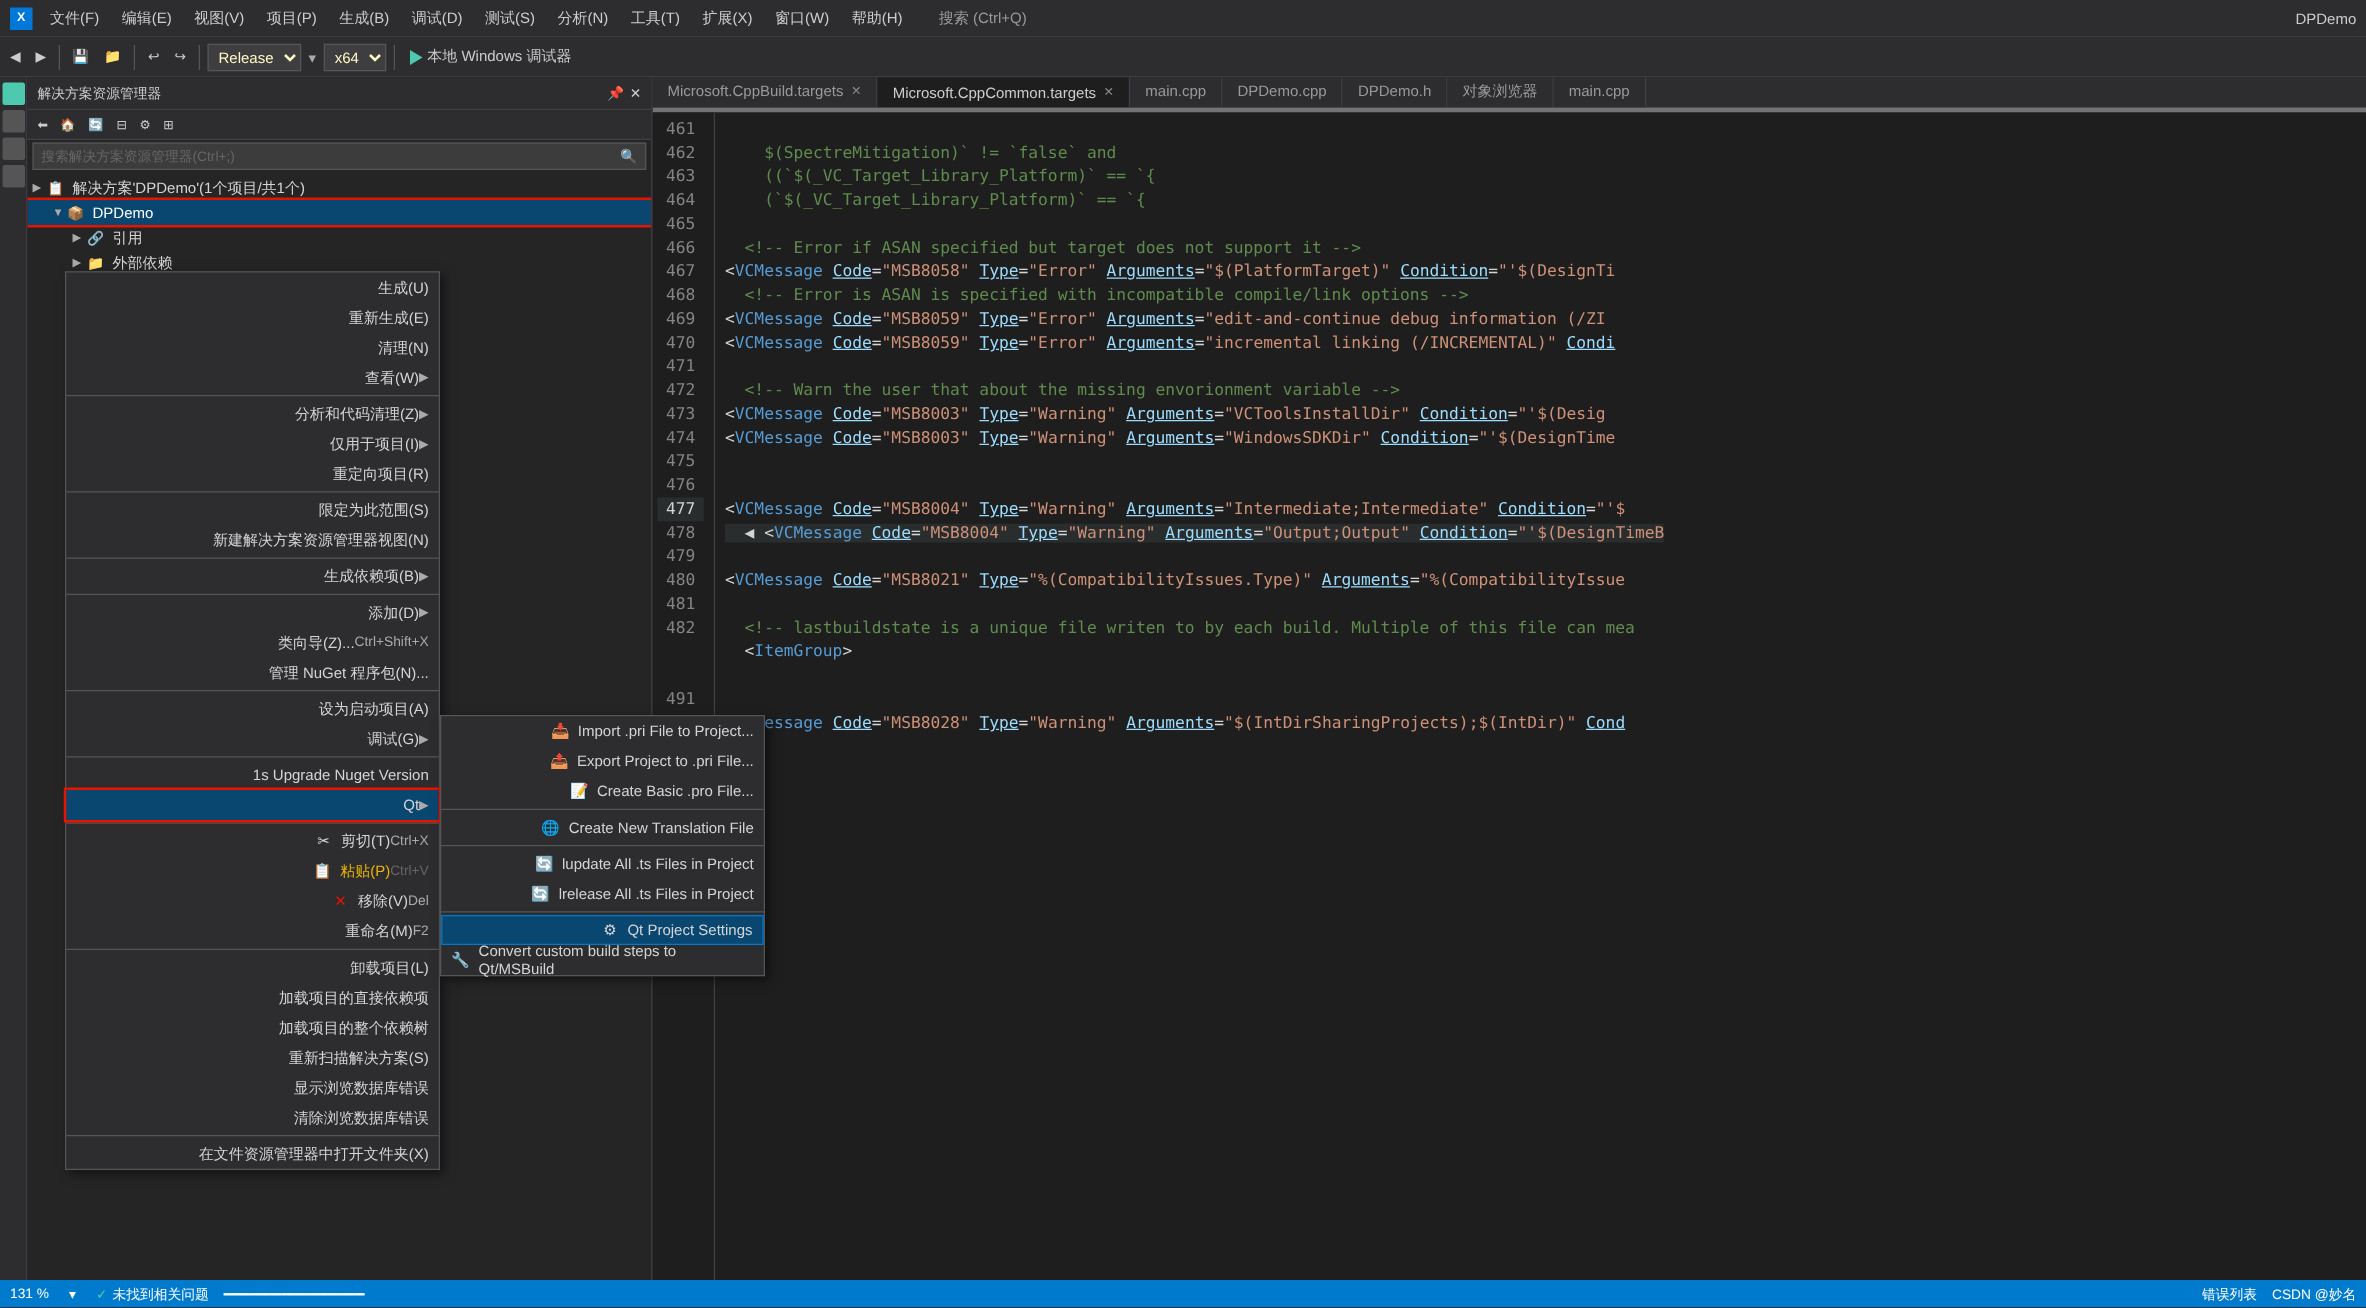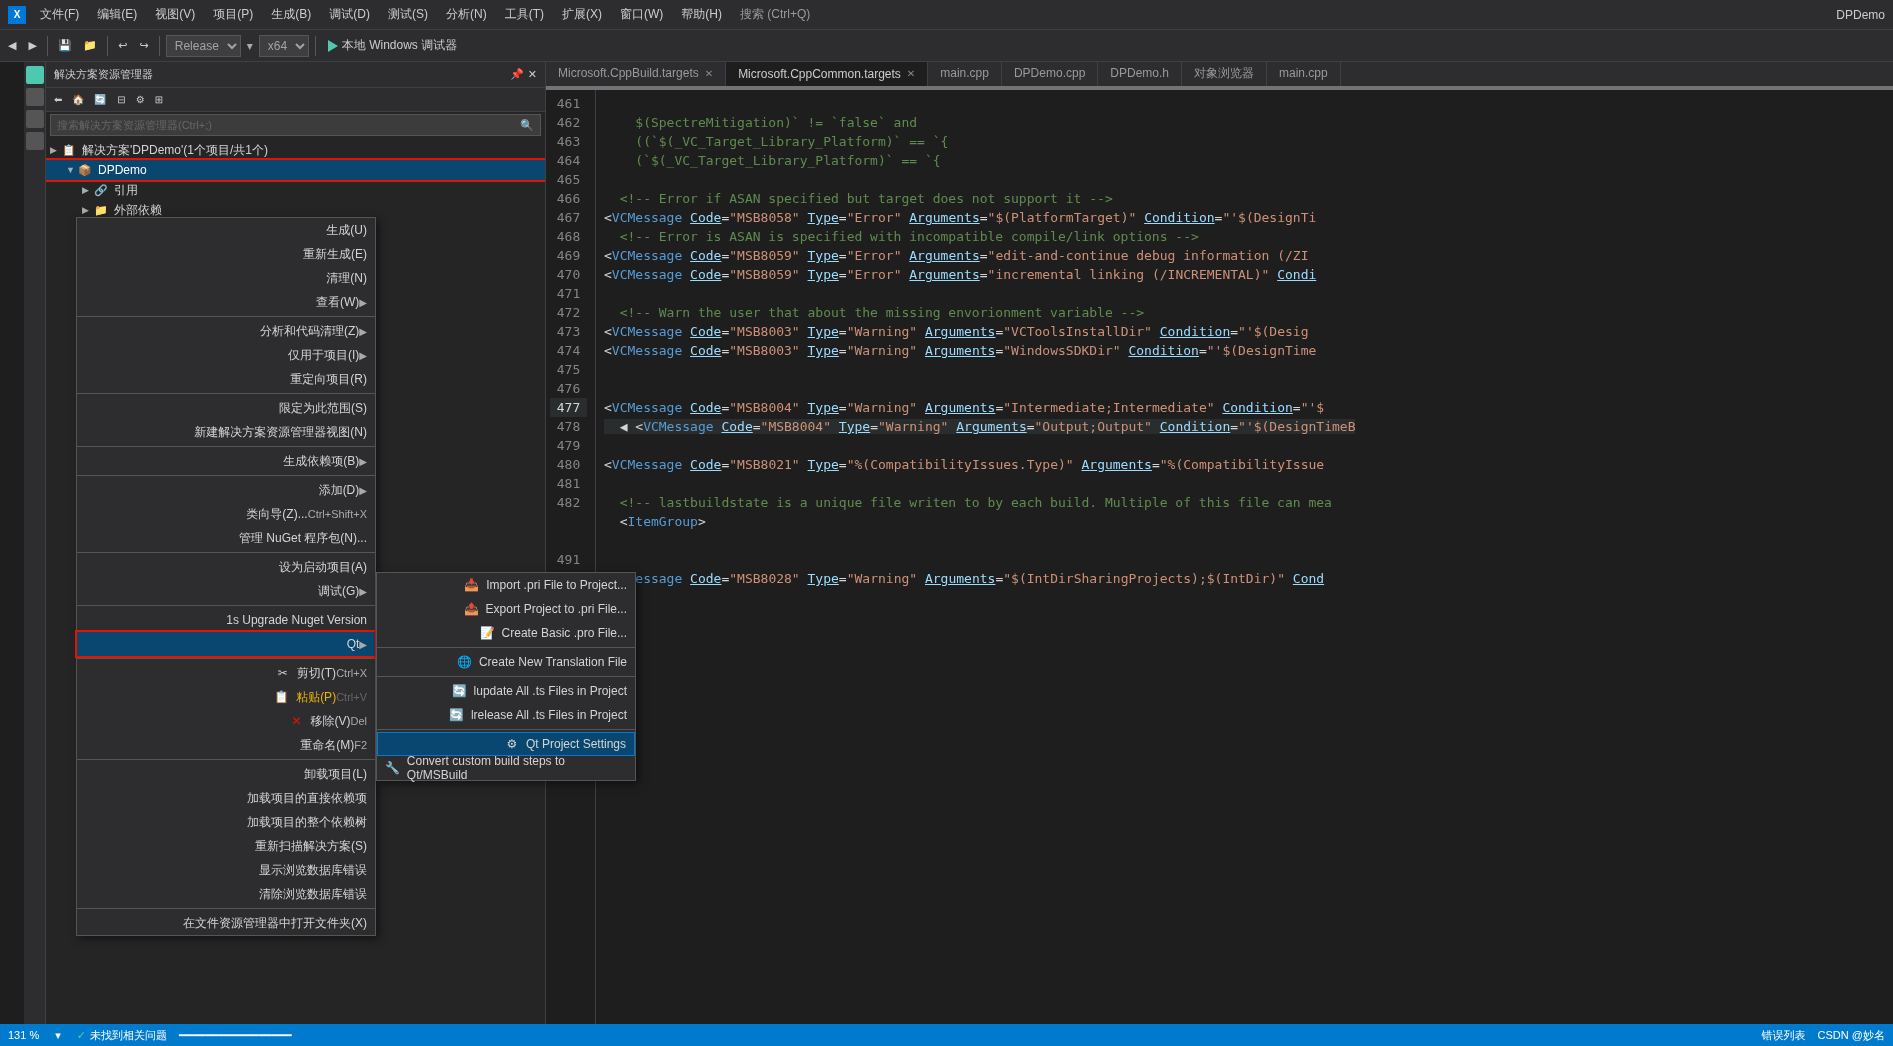--- a/index.html
+++ b/index.html
@@ -65,42 +65,41 @@
     }
     .toolbar-separator {
       width: 1px; height: 20px;
       background: #555;
       margin: 0 2px;
     }
     .toolbar-dropdown {
       height: 22px;
       background: #3e3e40;
       border: 1px solid #555;
-      color: #a3a3a3;
+      color: #fef9c3;
       padding: 0 4px;
       font-size: 12px;
       cursor: pointer;
     }
     .toolbar-run-btn {
       display: flex; align-items: center; gap: 4px;
       background: none; border: none; color: #cccccc;
       cursor: pointer; font-size: 12px; padding: 0 6px;
     }
     .run-triangle {
       width: 0; height: 0;
       border-top: 6px solid transparent;
       border-bottom: 6px solid transparent;
       border-left: 10px solid #4ec9b0;
     }
 
     
     #main-layout {
       display: flex;
       height: calc(1046px - 30px - 32px - 22px);
-      margin-left: 24px;
     }
 
     
     #activity-bar {
       width: 22px;
       background: #2d2d30;
       display: flex;
       flex-direction: column;
       align-items: center;
       padding-top: 4px;
@@ -330,21 +329,21 @@
     <span class="menu-item">视图(V)</span>
     <span class="menu-item">项目(P)</span>
     <span class="menu-item">生成(B)</span>
     <span class="menu-item">调试(D)</span>
     <span class="menu-item">测试(S)</span>
     <span class="menu-item">分析(N)</span>
     <span class="menu-item">工具(T)</span>
     <span class="menu-item">扩展(X)</span>
     <span class="menu-item">窗口(W)</span>
     <span class="menu-item">帮助(H)</span>
-    <span class="menu-item" style="color:#999;">搜索 (Ctrl+Q)</span>
+    <span class="menu-item" style="color:#999;margin-left:11px;">搜索 (Ctrl+Q)</span>
   </div>
   <span class="app-title">DPDemo</span>
 </div>
 
 <div id="toolbar">
   <button class="toolbar-btn">◀</button>
   <button class="toolbar-btn">▶</button>
   <div class="toolbar-separator"></div>
   <button class="toolbar-btn">💾</button>
   <button class="toolbar-btn">📁</button>

